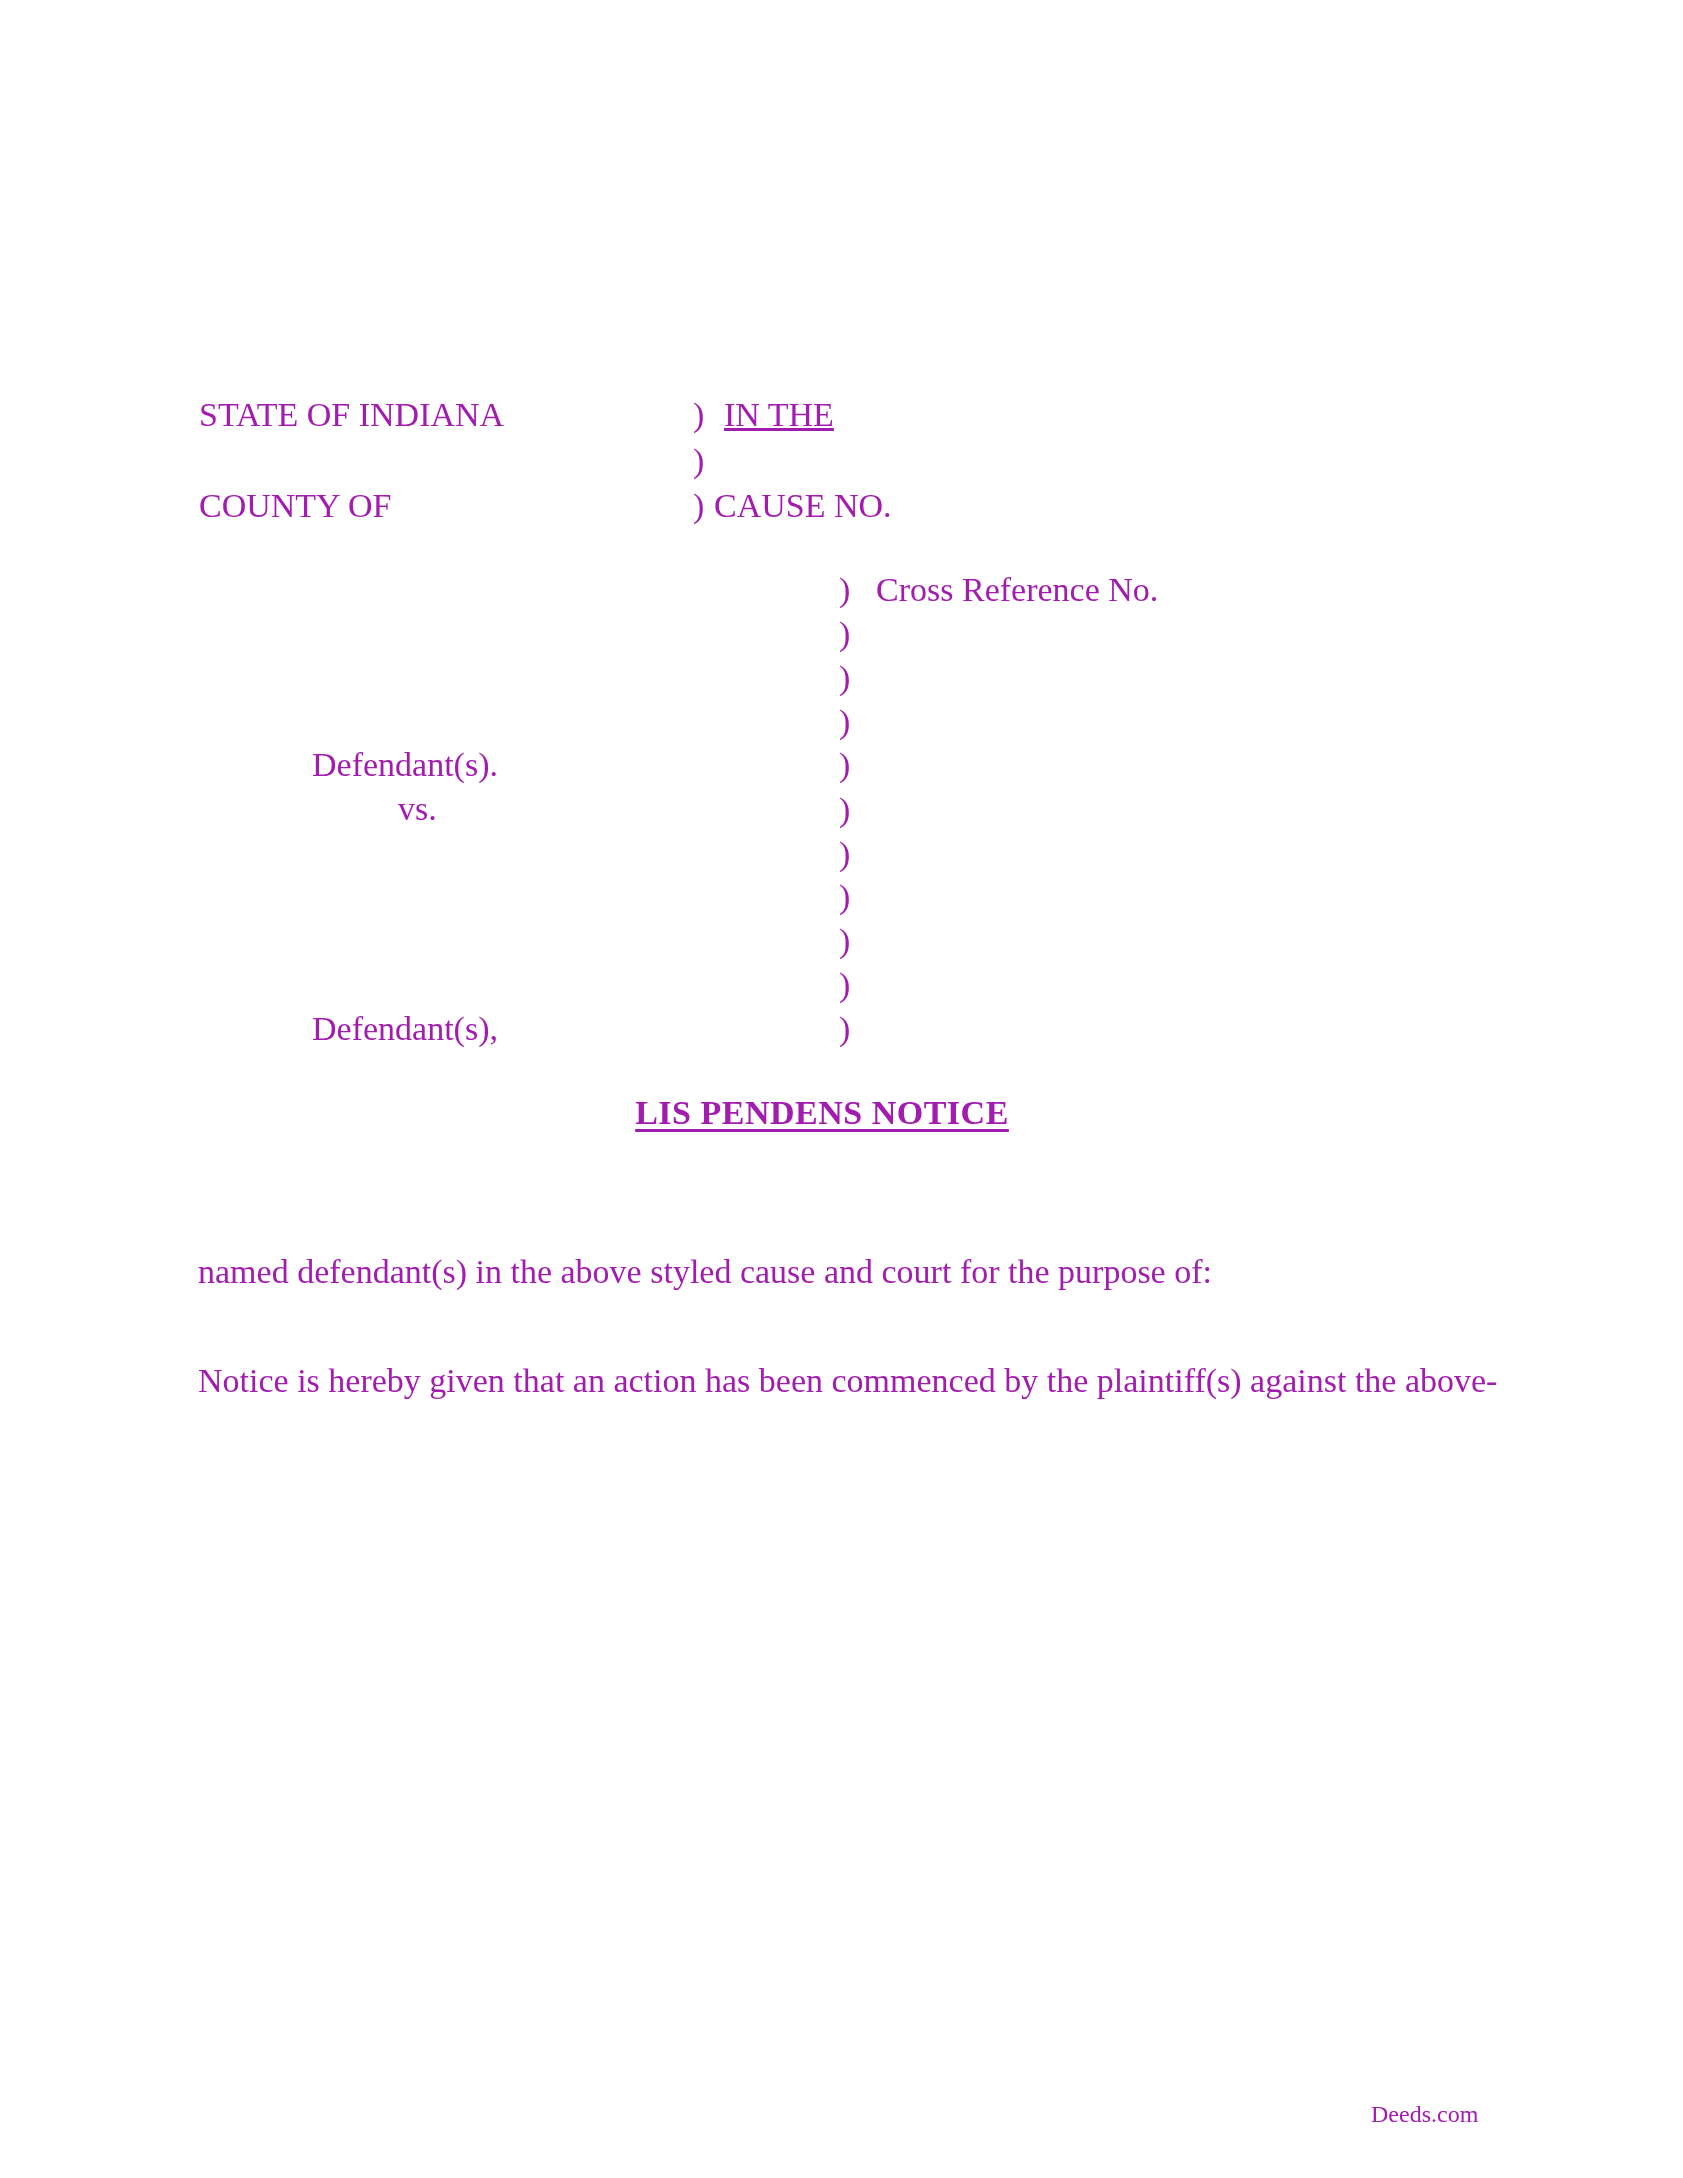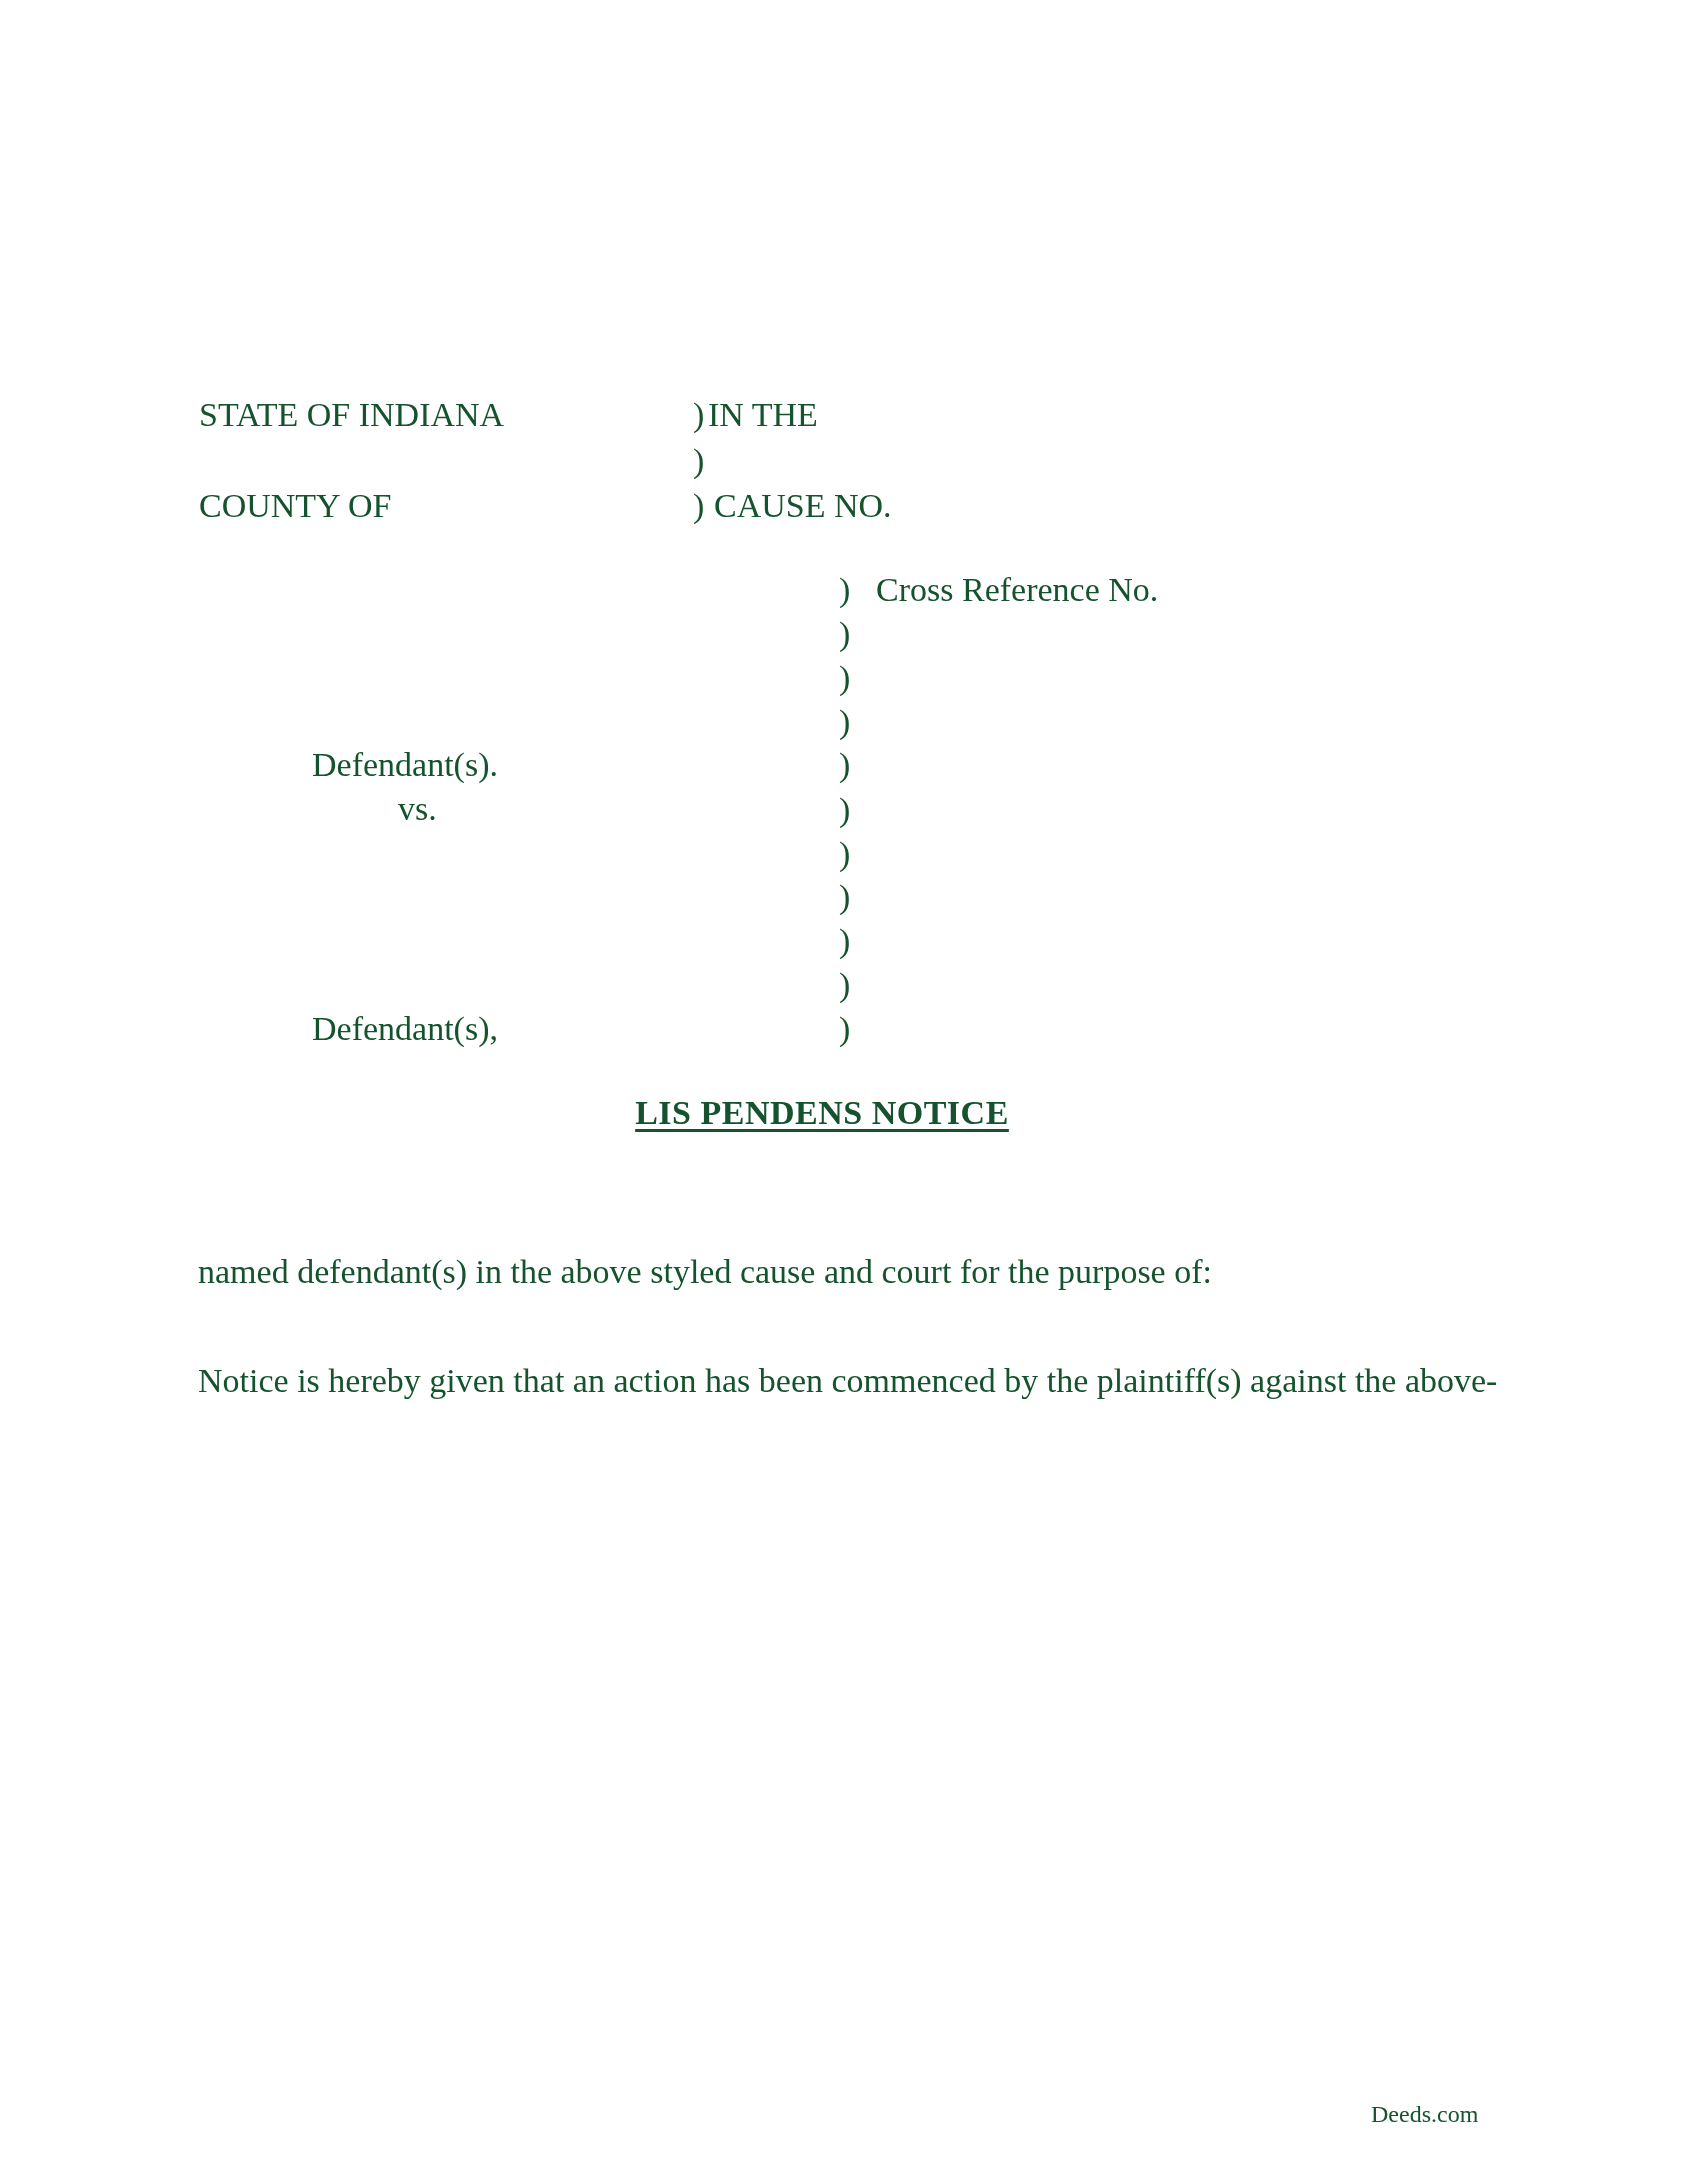--- a/index.html
+++ b/index.html
@@ -16,21 +16,21 @@
     position: absolute;
     left: 0; top: 0;
     width: 1683px; height: 2178px;
     background: #ffffff;
   }
   .abs {
     position: absolute;
     font-size: 34px;
     line-height: 34px;
     white-space: pre;
-    color: #14532d;
+    color: #a21caf;
   }
   .title {
     font-weight: bold;
     text-decoration: underline;
     text-decoration-thickness: 3px;
     text-underline-offset: 5px;
     letter-spacing: 0.5px;
   }
   .para div {
     font-size: 34px;
@@ -42,21 +42,21 @@
     line-height: 29px;
   }
 </style>
 </head>
 <body style="background: rgb(255, 255, 255); color: rgb(0, 0, 0);">
 
 <div class="page">
 
   <span class="abs" style="left:199px; top:398px;">STATE OF INDIANA</span>
   <span class="abs" style="left:693px; top:398px;">)</span>
-  <span class="abs" style="left:708px; top:398px;">IN THE</span>
+  <span class="abs" style="left:724px; top:398px;text-decoration:underline;">IN THE</span>
 
   <span class="abs" style="left:693px; top:444px;">)</span>
 
   <span class="abs" style="left:199px; top:489px;">COUNTY OF</span>
   <span class="abs" style="left:693px; top:489px;">)</span>
   <span class="abs" style="left:714px; top:489px;">CAUSE NO.</span>
 
   <div id="caption-parens">
       <span class="abs" style="left: 839px; top: 573px;">)</span>
       <span class="abs" style="left: 839px; top: 617px;">)</span>

